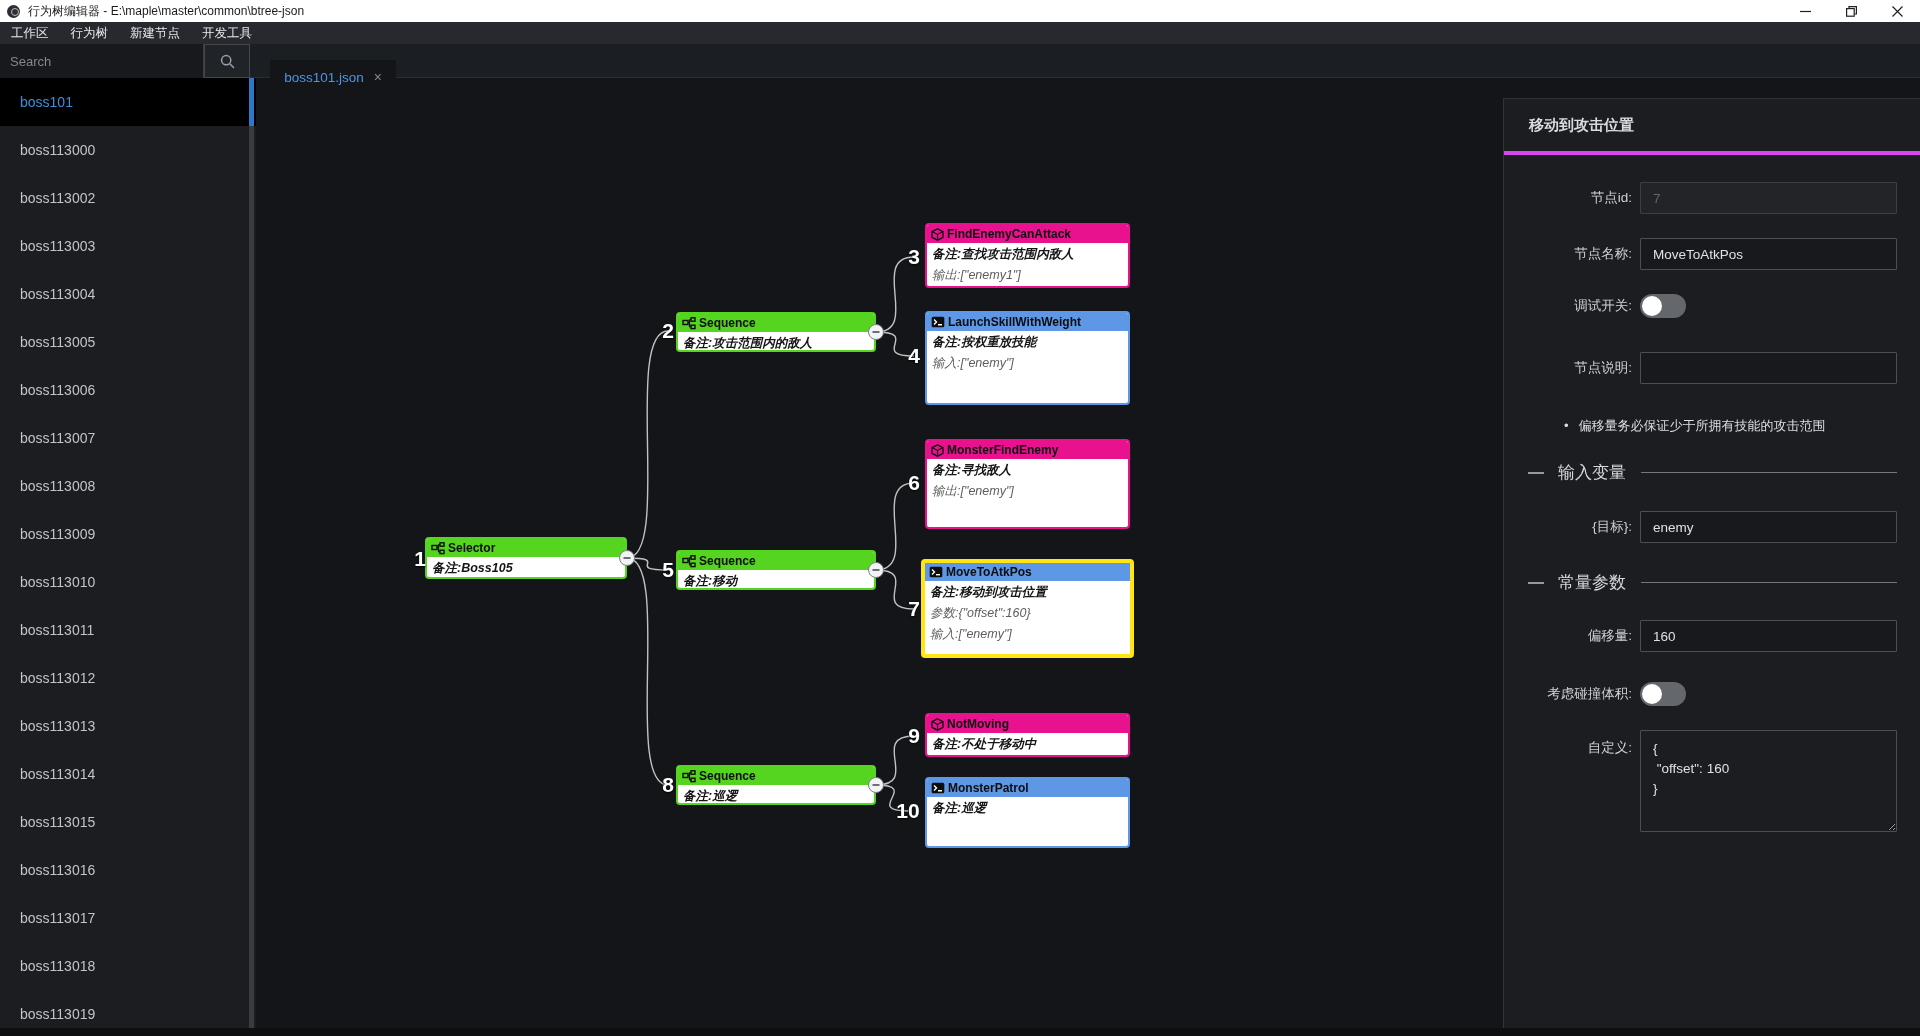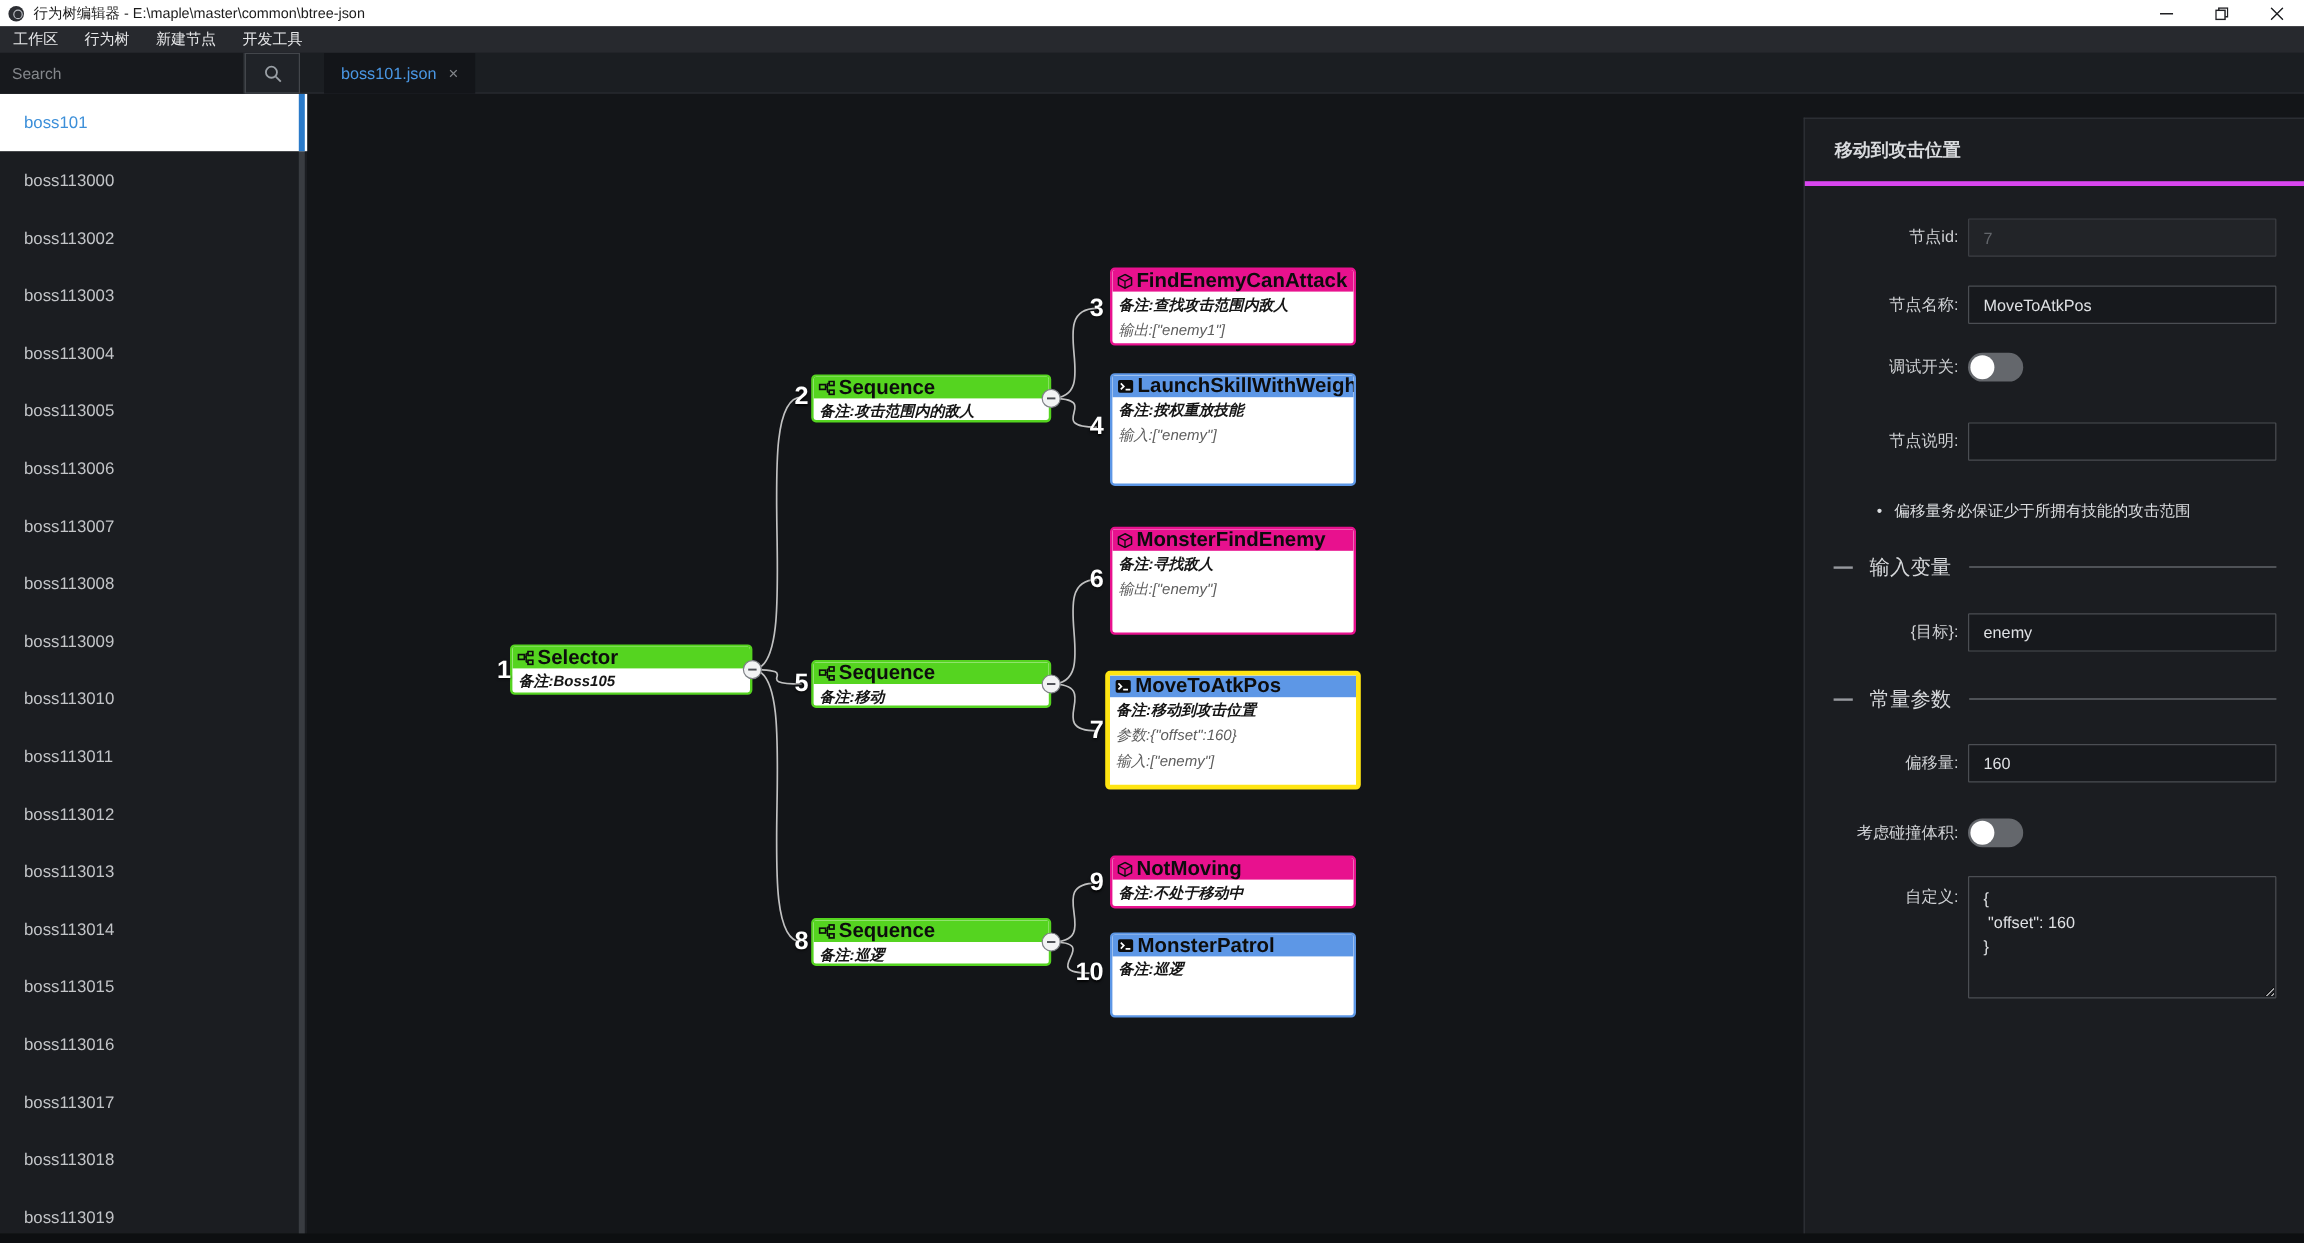--- a/index.html
+++ b/index.html
@@ -25,41 +25,41 @@
   .menu-item { color:#e6e7e9; font-size:12.5px; padding:0 11px; height:22px; display:flex; align-items:center; }
 
   
   .topstrip { position:absolute; left:0; top:44px; width:1920px; height:34px; background:#1b1e22;
     border-bottom:1px solid #2a2d32; z-index:25; }
   .search-input { position:absolute; left:0; top:0; width:204px; height:34px; background:#17191d;
     border:none; border-right:1px solid #3a3d42; outline:none; color:#d7d9db; font-size:13px; padding:0 10px; }
   .search-input::placeholder { color:#84878c; }
   .search-btn { position:absolute; left:204px; top:0; width:46px; height:34px; background:#202328;
     border:1px solid #43464b; display:flex; align-items:center; justify-content:center; }
-  .tab { position:absolute; left:270px; top:0; width:126px; height:34px; background:#131519;
+  .tab { position:absolute; left:270px; top:16px; width:126px; height:34px; background:#131519;
     display:flex; align-items:center; justify-content:center; gap:10px; }
   .tab-label { color:#4a97e4; font-size:13.5px; }
   .tab-close { color:#83868b; font-size:14px; line-height:1; }
 
   
   .sidebar { position:absolute; left:0; top:78px; width:256px; height:950px; background:#1b1d21; z-index:10; }
   .side-track { position:absolute; right:2px; top:0; width:5px; height:100%; background:#393c41; }
   .side-row { position:relative; height:48px; display:flex; align-items:center; padding-left:20px;
     color:#c2c4c7; font-size:14px; }
-  .side-row.selected { background:#ffffff; color:#3c8fd9; }
+  .side-row.selected { background:#000000; color:#3c8fd9; }
   .side-row.selected .row-accent { position:absolute; right:2px; top:0; width:5px; height:100%; background:#2a7ac9; }
 
   
   .canvas { position:absolute; left:256px; top:78px; width:1664px; height:958px; background:#131518; z-index:1; }
   svg.layer { position:absolute; left:0; top:0; width:1920px; height:1036px; pointer-events:none; }
   #edges { z-index:2; }
   #handles { z-index:6; }
   .node { position:absolute; z-index:4; background:#ffffff; border-radius:4px; overflow:hidden; cursor:default; }
   .node .hd { height:18px; display:flex; align-items:center; gap:3px; padding:0 4px;
-    font-size:17px; font-weight:bold; color:#0d0d0d; white-space:nowrap; }
+    font-size:12px; font-weight:bold; color:#0d0d0d; white-space:nowrap; }
   .node .hd svg { flex:none; display:block; }
   .node .bd { padding:1px 5px 2px 5px;font-style:italic; }
   .node .bd .ln { font-size:12.5px; line-height:21px; white-space:nowrap; color:#5d5d5d; }
   .node .bd .ln.note { color:#161616; font-weight:bold; }
   .num { position:absolute; z-index:7; transform:translate(-50%,-50%); color:#ffffff; font-size:21px;
     font-weight:bold; text-shadow:0 1px 2px rgba(0,0,0,.9); pointer-events:none; }
 
   
   .panel { position:absolute; left:1503px; top:98px; width:417px; height:930px; background:#1b1d21;
     border-left:1px solid #303338; border-top:1px solid #303338; z-index:8; }

